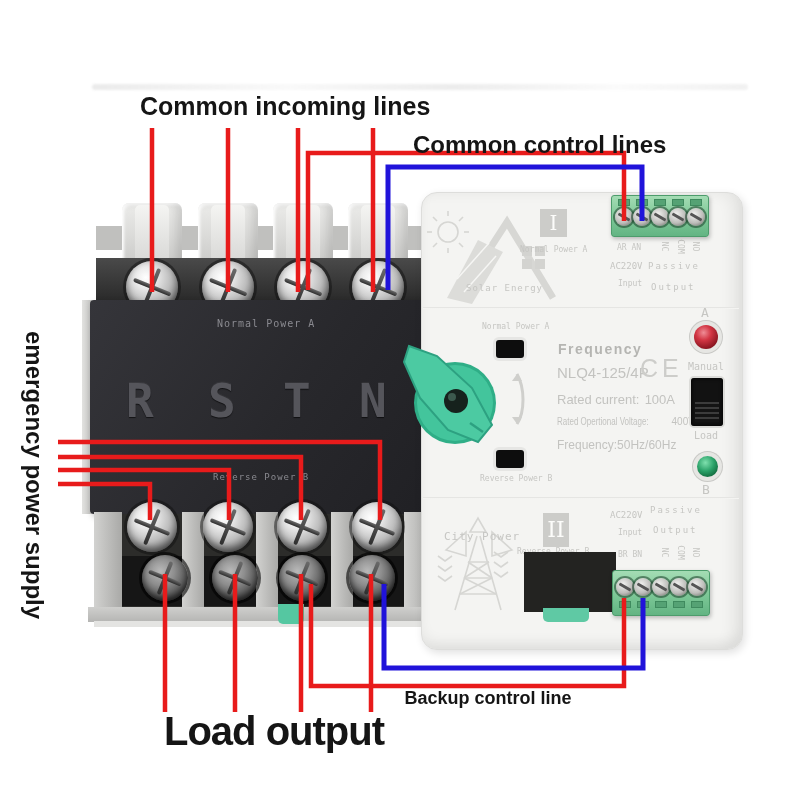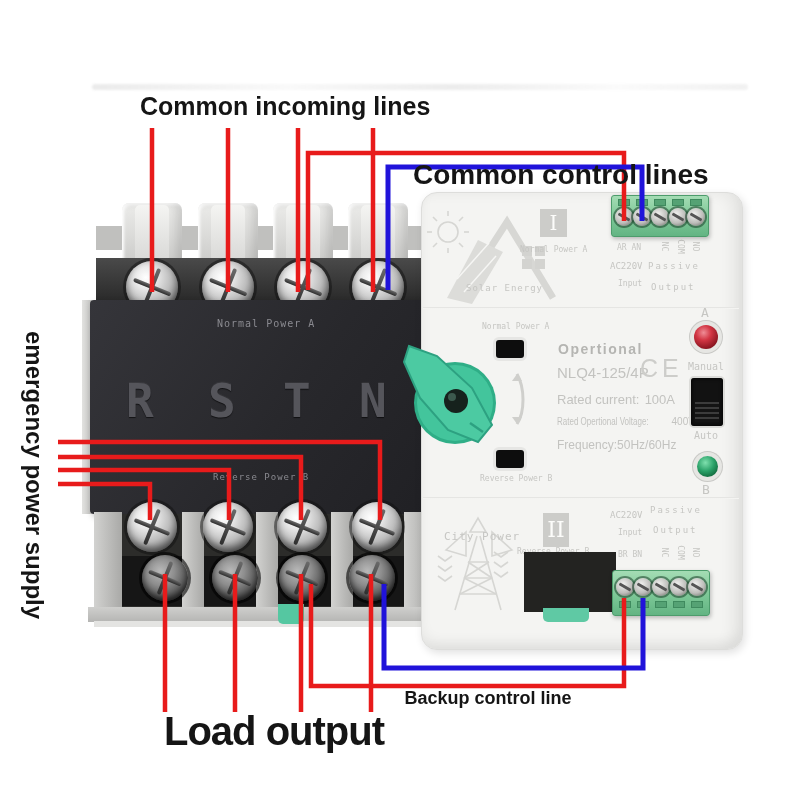--- a/index.html
+++ b/index.html
@@ -3,21 +3,21 @@
 <meta charset="utf-8">
 <style>
   html,body{margin:0;padding:0;background:#fff;}
   #stage{position:relative;width:800px;height:800px;background:#ffffff;overflow:hidden;
          font-family:"Liberation Sans",sans-serif;}
   .abs{position:absolute;}
 
   
   .ann{position:absolute;color:#151515;font-weight:bold;white-space:nowrap;}
   .ann-incoming{left:140px;top:92px;width:272px;font-size:25px;text-align:left;}
-  .ann-control{left:413px;top:131px;width:215px;font-size:28px;text-align:center;margin-top:28px;}
+  .ann-control{left:413px;top:131px;width:215px;font-size:24px;text-align:center;}
   .ann-backup{left:398px;top:688px;width:180px;font-size:18px;text-align:center;}
   .ann-load{left:156px;top:709px;width:236px;font-size:40px;text-align:center;letter-spacing:-1px;}
   .ann-emergency{left:-107px;top:458px;width:282px;font-size:24px;text-align:center;
                  transform:rotate(90deg);transform-origin:center;}
 
   
   .smudge{left:92px;top:84px;width:656px;height:6px;border-radius:3px;opacity:.5;
           background:linear-gradient(90deg,rgba(140,140,140,.35),rgba(160,160,160,.12) 30%,rgba(130,130,130,.3) 55%,rgba(170,170,170,.1) 80%,rgba(140,140,140,.25));
           filter:blur(1px);}
 
@@ -257,21 +257,21 @@
   <div class="etch" style="left:691px;top:242px;font-size:8px;transform:rotate(90deg);">NO</div>
   <div class="etch" style="left:610px;top:261px;font-size:9px;">AC220V</div>
   <div class="etch" style="left:618px;top:279px;font-size:8px;">Input</div>
   <div class="etch" style="left:648px;top:261px;font-size:9px;letter-spacing:2px;">Passive</div>
   <div class="etch" style="left:651px;top:282px;font-size:9px;letter-spacing:2px;">Output</div>
 
   <div class="etch" style="left:482px;top:322px;font-size:8px;">Normal Power A</div>
   <div class="win" style="left:496px;top:340px;"></div>
   <div class="win" style="left:496px;top:450px;"></div>
   <div class="etch" style="left:480px;top:474px;font-size:8px;">Reverse Power B</div>
-  <div class="abs brand">Opertional</div>
+  <div class="abs brand">Frequency</div>
   <div class="abs model">NLQ4-125/4P</div>
   <div class="abs ce">CE</div>
   <div class="spec" style="top:392px;font-size:13px;">
     <span>Rated current:</span>
     <span>100A</span>
   </div>
   <div class="spec" style="top:416px;font-size:10px;align-items:center;">
     <span style="transform:scaleX(.8);transform-origin:left;">Rated Opertional Voltage:</span>
     <span>400V</span>
   </div>
@@ -279,21 +279,21 @@
     <span>Frequency:</span>
     <span>50Hz/60Hz</span>
   </div>
 
   <div class="etch" style="left:701px;top:305px;font-size:13px;">A</div>
   <div class="led red" style="left:694px;top:325px;"></div>
   <div class="etch" style="left:688px;top:361px;font-size:10px;">Manual</div>
   <div class="abs toggle">
       <div class="ridges"></div>
     </div>
-  <div class="etch" style="left:694px;top:430px;font-size:10px;">Auto</div>
+  <div class="etch" style="left:694px;top:430px;font-size:10px;">Load</div>
   <div class="led green" style="left:697px;top:456px;"></div>
   <div class="etch" style="left:702px;top:482px;font-size:13px;">B</div>
 
   <div class="etch" style="left:444px;top:508px;font-size:11px;letter-spacing:1px;margin-top:22px;">City Power</div>
   <div class="badge" style="left:543px;top:513px;width:26px;height:34px;font-size:22px;line-height:34px;">II</div>
   <div class="etch" style="left:517px;top:547px;font-size:8px;">Reverse Power B</div>
   <div class="etch" style="left:610px;top:510px;font-size:9px;">AC220V</div>
   <div class="etch" style="left:618px;top:528px;font-size:8px;">Input</div>
   <div class="etch" style="left:650px;top:505px;font-size:9px;letter-spacing:2px;">Passive</div>
   <div class="etch" style="left:653px;top:525px;font-size:9px;letter-spacing:2px;">Output</div>

